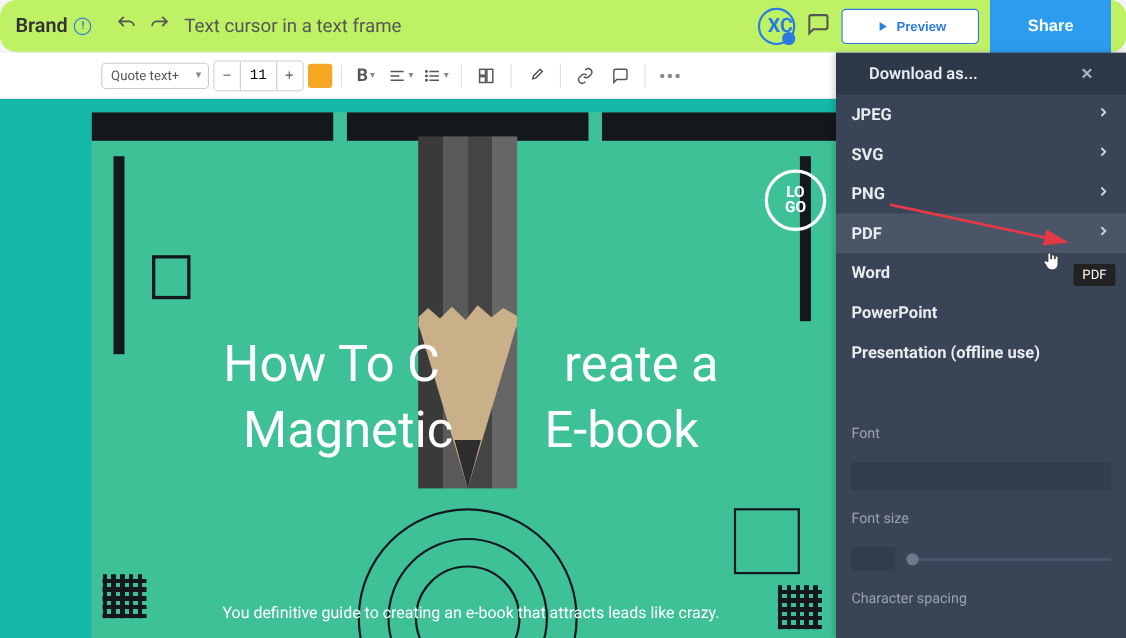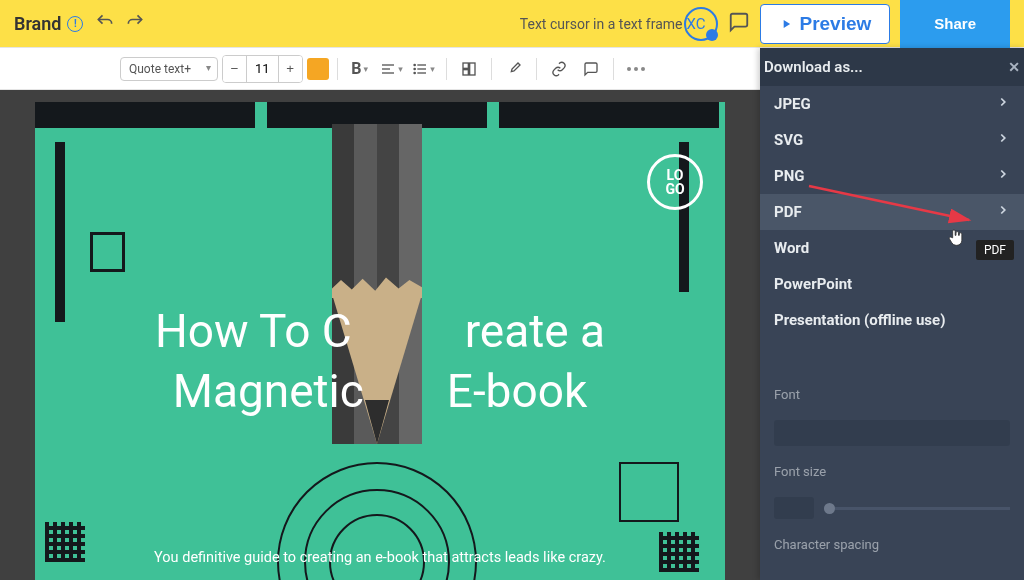--- a/index.html
+++ b/index.html
@@ -7,97 +7,97 @@
     font-family: -apple-system, BlinkMacSystemFont, "Segoe UI", Roboto, sans-serif;
     background: #f5f5f5;
     width: 1024px; height: 580px;
     overflow: hidden;
     position: relative;
   }
 
   
   .header {
     height: 48px;
-    background: #fde047;
+    background: #bef264;
     display: flex;
     align-items: center;
     padding: 0 14px;
-    gap: 2px;
+    gap: 12px;
     border-bottom: 1px solid #e5e5e5;
+    border-radius: 15px;
   }
   .brand {
     font-size: 18px; font-weight: 600; color: #333;
     display: flex; align-items: center; gap: 6px;
   }
   .brand-info-icon {
     width: 16px; height: 16px; border: 1.5px solid #2c7be5; border-radius: 50%;
     display: inline-flex; align-items: center; justify-content: center;
     font-size: 10px; color: #2c7be5; font-weight: 700;
   }
   .undo-redo { display: flex; gap: 10px; margin-left: 10px; }
   .undo-redo svg { color: #555; cursor: pointer; }
   .doc-title {
-    flex: 1; text-align: right; color: #555; font-size: 14px;
+    flex: 1; text-align: left; color: #555; font-size: 17px;
   }
   .header-right { display: flex; align-items: center; gap: 10px; }
   .xc-avatar {
     width: 34px; height: 34px; border: 2px solid #2c7be5; border-radius: 50%;
-    display: flex; align-items: center; justify-content: flex-start;
-    color: #2c7be5; font-size: 15px; font-weight: 400; position: relative;
+    display: flex; align-items: center; justify-content: flex-end;
+    color: #2c7be5; font-size: 18px; font-weight: 700; position: relative;
   }
   .xc-avatar::after {
     content:""; position:absolute; bottom:-2px; right:-2px;
     width:12px; height:12px; background:#2c7be5; border-radius:50%;
   }
   .comment-icon svg { color:#555; }
   .preview-btn {
     border: 1.5px solid #2c7be5; color:#2c7be5; background:#fff;
-    border-radius: 4px; padding: 8px 18px; font-size:19px; font-weight:600;
+    border-radius: 4px; padding: 8px 29px; font-size:12px; font-weight:600;
     display:flex; align-items:center; gap:6px; cursor:pointer;
   }
   .share-btn {
     background:#2c9cee; color:#fff; border:none; border-radius:4px;
     padding: 26px 34px; font-size:15px; font-weight:700; cursor:pointer;
   }
 
   
   .toolbar {
     height: 42px; background:#fff; border-bottom:1px solid #e5e5e5;
     display:flex; align-items:center; gap:4px; padding: 0 10px 0 92px;
   }
   .tb-select {
     border:1px solid #ccc; border-radius:4px; padding:4px 20px 4px 8px;
     font-size:12px; color:#555; position:relative; background:#fff;
     min-width: 98px;
-    margin-left: 28px;
   }
   .tb-select::after { content:"▾"; position:absolute; right:6px; color:#888; font-size:10px; }
   .tb-stepper {
     display:flex; align-items:center; border:1px solid #ccc; border-radius:4px; overflow:hidden;
   }
   .tb-stepper button {
     width:24px; height:26px; background:#fff; border:none; color:#555; cursor:pointer;
     border-right:1px solid #ccc;
   }
   .tb-stepper button:last-child { border-right:none; border-left:1px solid #ccc; }
-  .tb-stepper span { padding:0 8px; font-size:13px; }
+  .tb-stepper span { padding:0 8px; font-size:13px;font-family:Liberation Mono, monospace; }
   .tb-swatch {
     width:22px; height:22px; background:#f5a623; border-radius:3px; cursor:pointer;
   }
   .tb-sep { width:1px; height:22px; background:#ddd; margin:0 4px; }
   .tb-icon { width:28px; display:flex; align-items:center; justify-content:center; color:#555; cursor:pointer; }
   .tb-icon.caret::after { content:"▾"; font-size:9px; margin-left:2px; color:#888; }
   .tb-bold { font-weight:700; font-size:16px; }
   .tb-more { display:flex; gap:3px; }
   .tb-more span { width:4px; height:4px; background:#888; border-radius:50%; }
 
   
   .main {
     position:absolute; top:90px; left:0; right:0; bottom:0;
-    background:#404040; overflow:hidden;
+    background:#14b8a6; overflow:hidden;padding-left:48px;
   }
   .canvas-wrap { width: 760px; height: 100%; overflow:auto; position:relative; }
   .canvas-wrap::-webkit-scrollbar { width:12px; }
   .canvas-wrap::-webkit-scrollbar-thumb { background:#8b99a6; border-radius:6px; }
   .canvas-wrap::-webkit-scrollbar-track { background:#d5d8db; }
 
   .slide {
     width: 690px; height: 500px; margin: 12px auto 100px;
     background:#3fc197; position:relative;
     display:flex;
@@ -163,21 +163,21 @@
   }
 
   
   .dropdown-panel {
     position:absolute; top:48px; right:0; width:264px; bottom:0;
     background:#394456; color:#e8ecef; font-size:15px;
     box-shadow:-2px 0 6px rgba(0,0,0,0.2);
   }
   .dd-header {
     display:flex; align-items:center; justify-content:space-between;
-    padding: 10px 4px; font-weight:600; background:#2d3848;
+    padding: 10px 30px; font-weight:600; background:#2d3848;
   }
   .dd-close { cursor:pointer; color:#aab4c2; font-size:14px; }
   .dd-item {
     display:flex; align-items:center; justify-content:space-between;
     padding:9px 14px; cursor:pointer;font-weight:bold;
   }
   .dd-item.hover { background:#4a5668; }
   .dd-chevron { color:#cdd5df; }
   .dd-faded { opacity:0.55; padding:9px 14px; font-size:13px; }
   .dd-faded-row { display:flex; align-items:center; gap:10px; }

